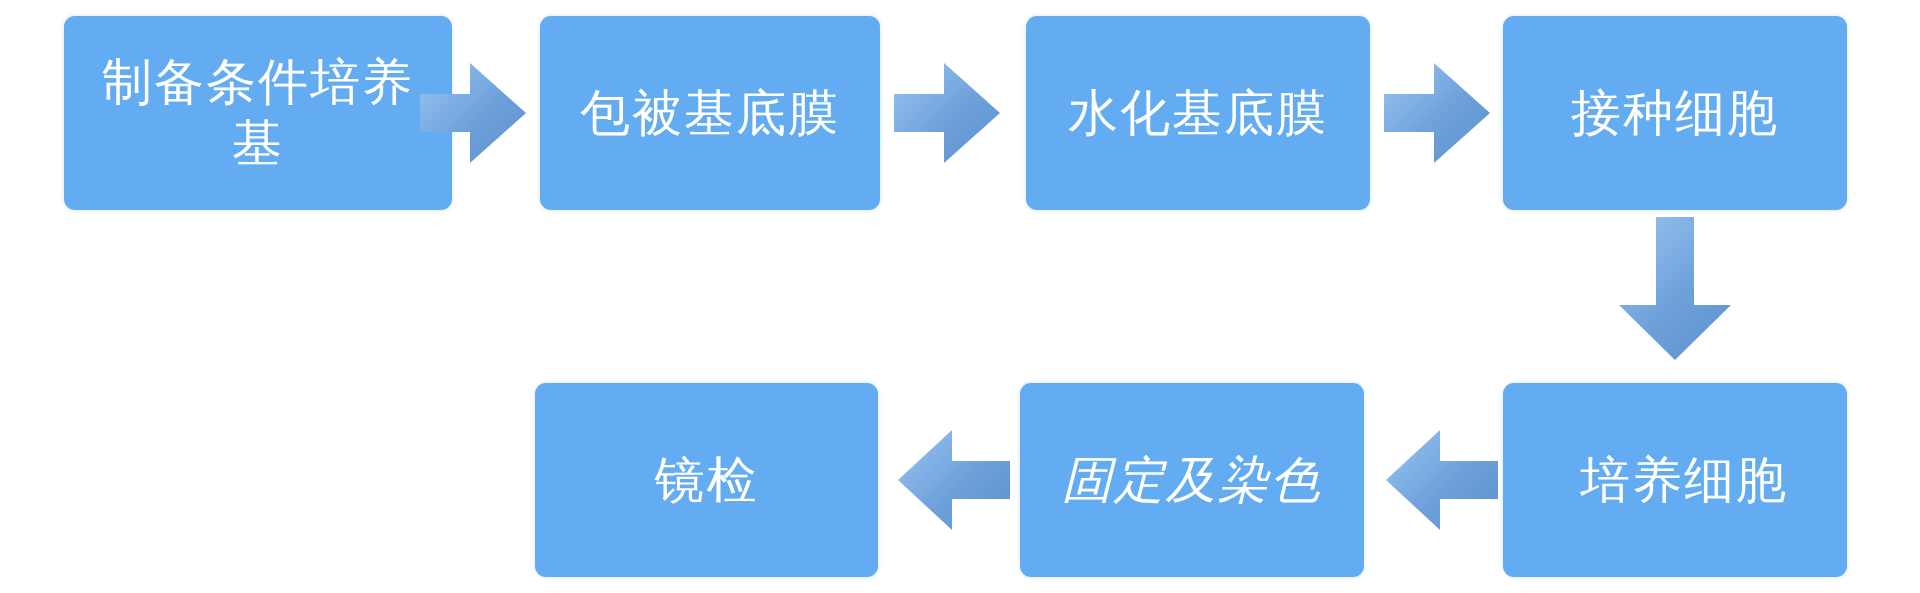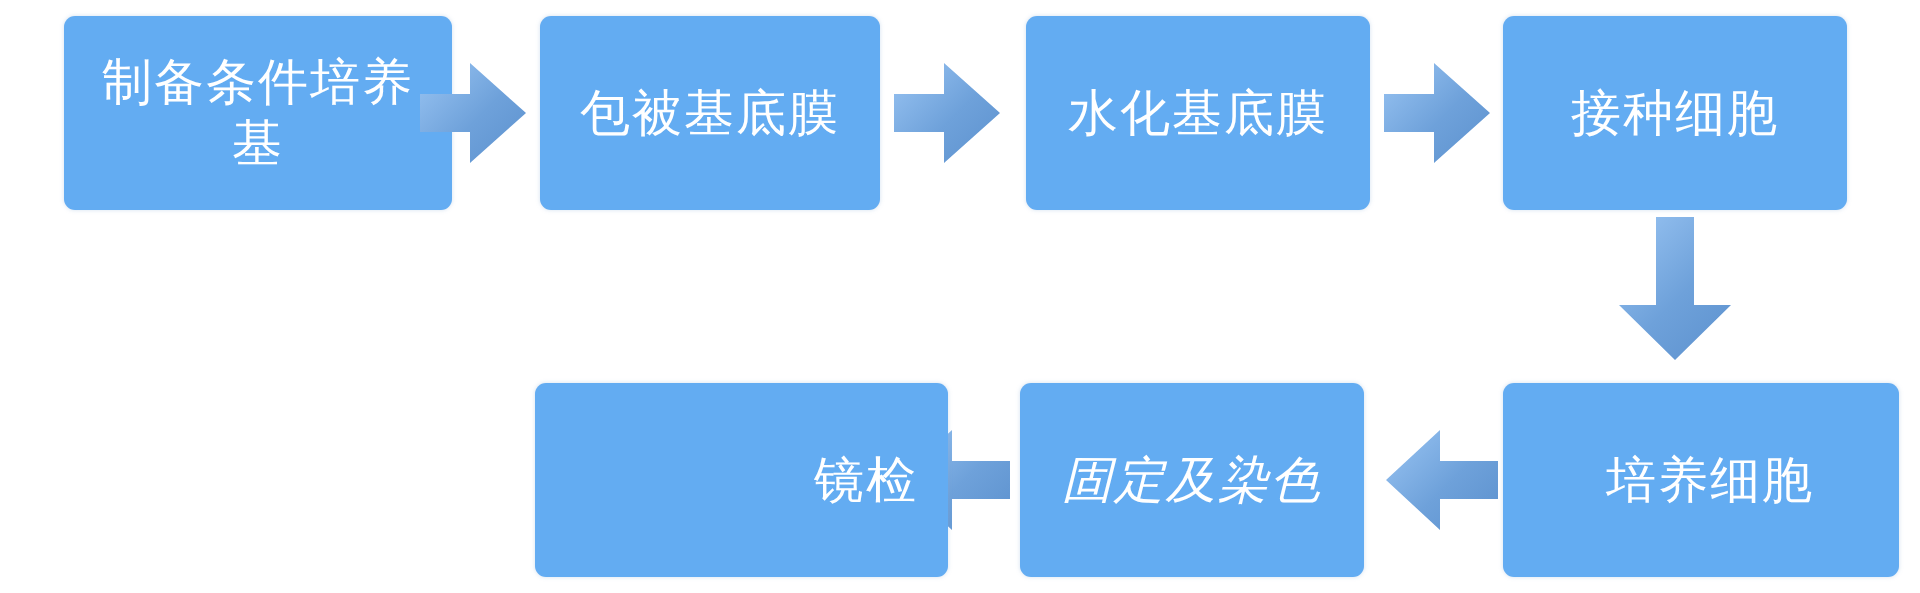--- a/index.html
+++ b/index.html
@@ -60,23 +60,23 @@
       calc(50% + 19px) calc(100% - 55px), 100% calc(100% - 55px),
       50% 100%,
       0 calc(100% - 55px), calc(50% - 19px) calc(100% - 55px));
   }
   
   .box-1 { left: 64px;   top: 16px; width: 388px; }
   .box-2 { left: 540px;  top: 16px; width: 340px; }
   .box-3 { left: 1026px; top: 16px; width: 344px; }
   .box-4 { left: 1503px; top: 16px; width: 344px; }
   
-  .box-5 { left: 1503px; top: 383px; width: 396px; padding-left: 48px; }
+  .box-5 { left: 1503px; top: 383px; width: 344px; padding-left: 48px; }
   .box-6 { left: 1020px; top: 383px; width: 344px; font-style: italic; }
-  .box-7 { left: 535px;  top: 383px; width: 413px; justify-content: flex-end; }
+  .box-7 { left: 535px;  top: 383px; width: 343px; }
   
   .ar-1 { left: 420px;  top: 63px; }
   .ar-2 { left: 894px;  top: 63px; width: 118px; }
   .ar-3 { left: 1384px; top: 63px; }
   .ar-4 { left: 1619px; top: 217px; }
   .ar-5 { left: 1386px; top: 430px; }
   .ar-6 { left: 898px;  top: 430px; width: 116px; }
 </style>
 </head>
 <body>

